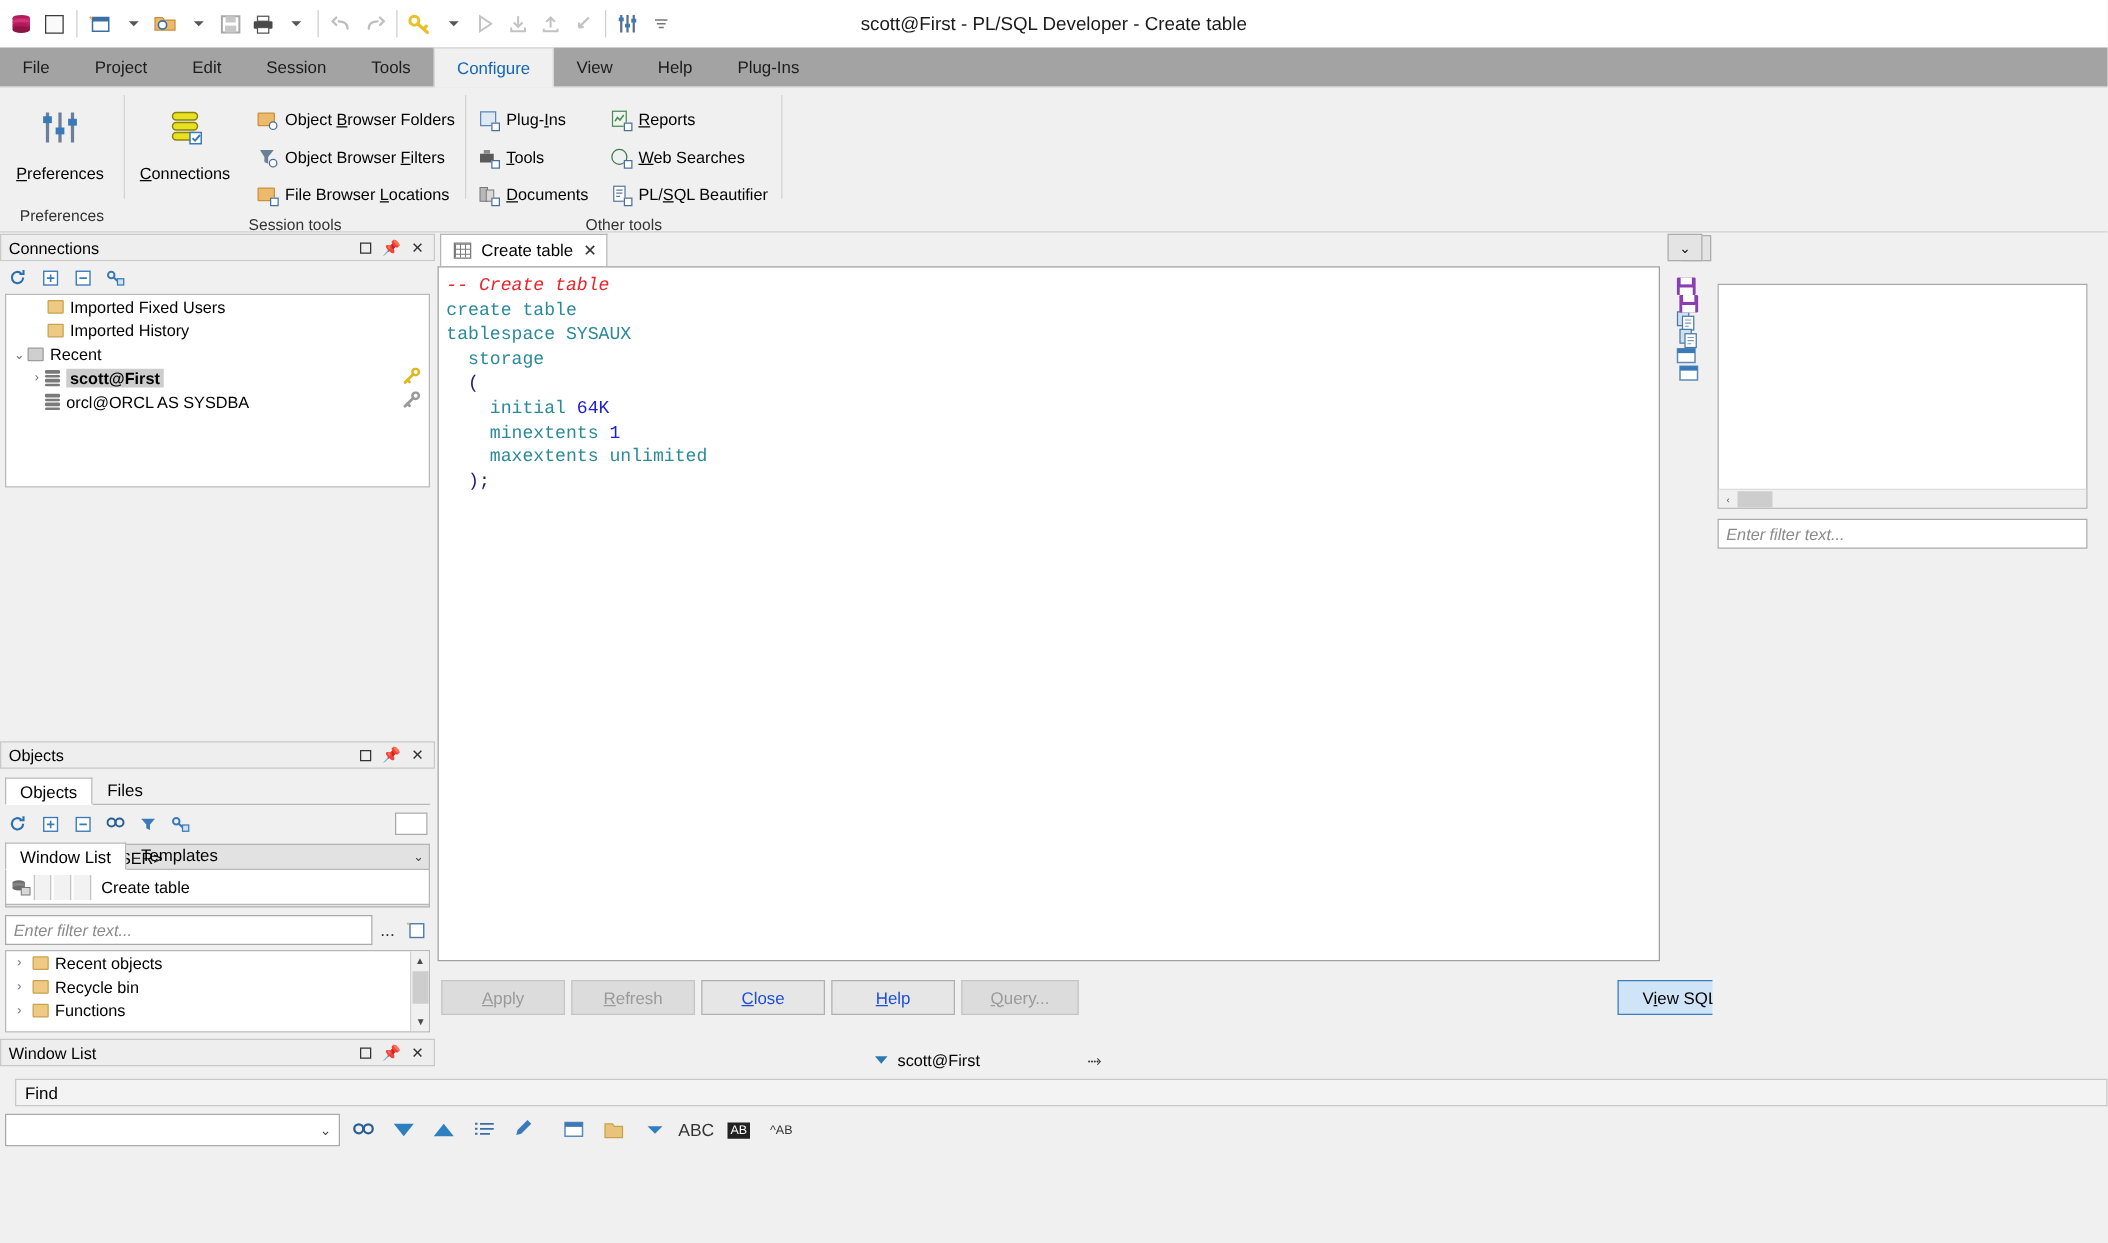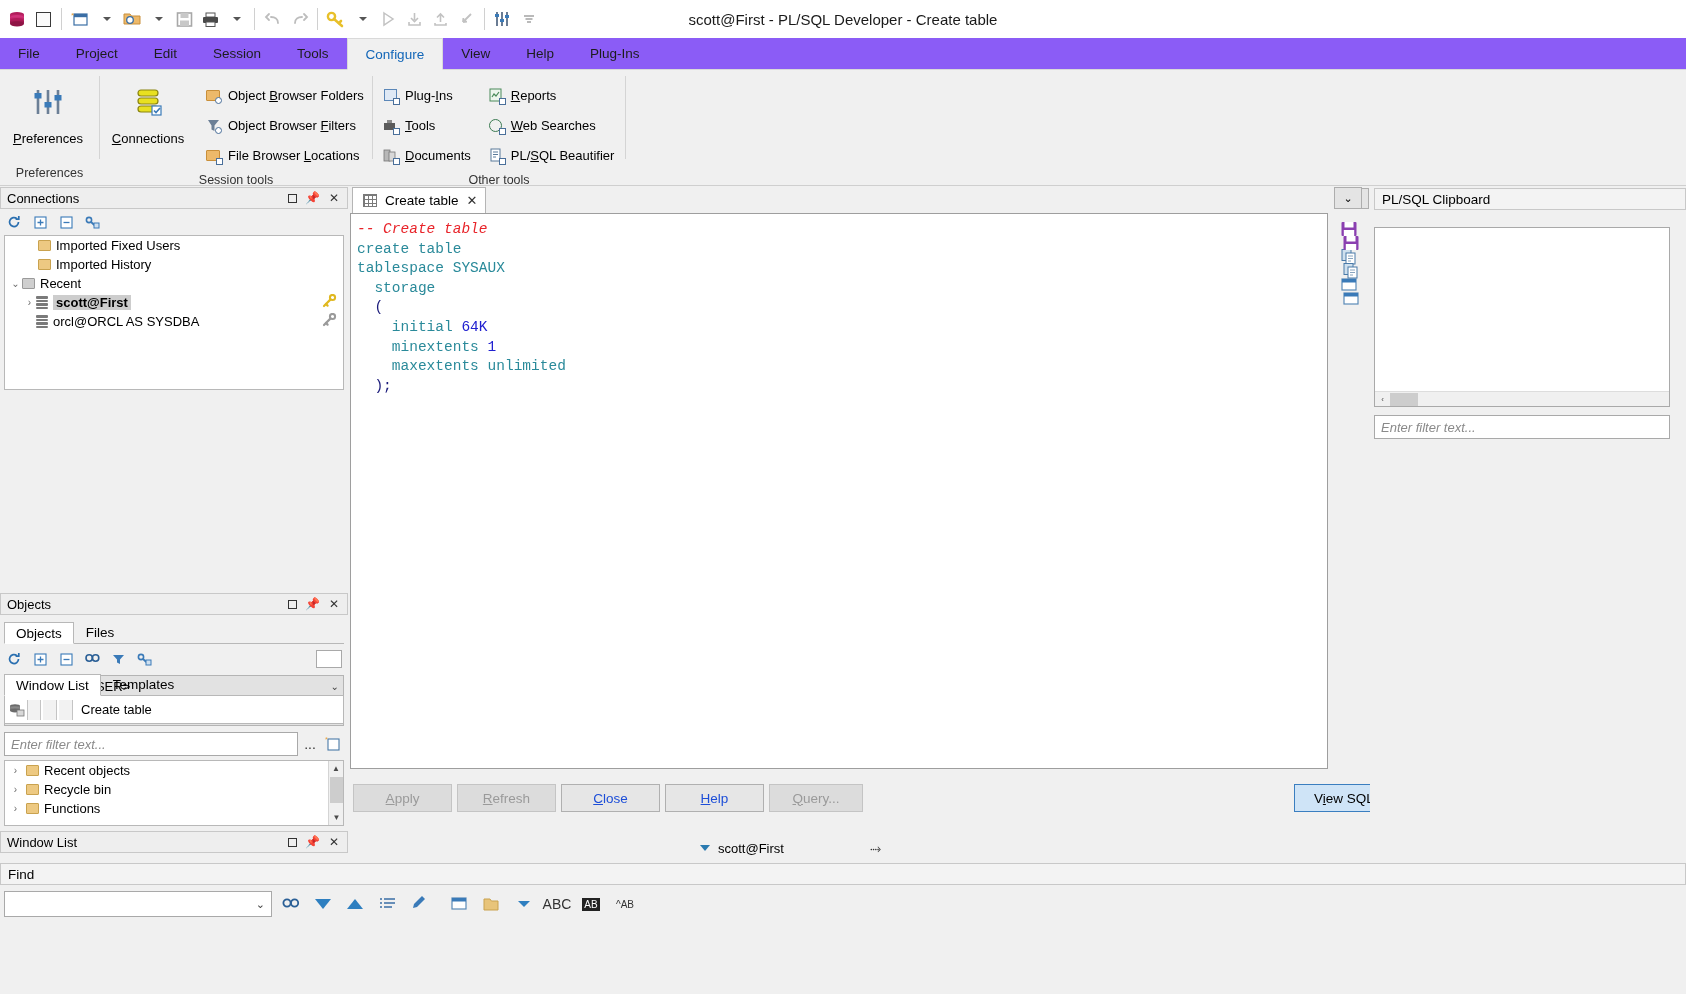--- a/index.html
+++ b/index.html
@@ -29,21 +29,21 @@
   .tbi {
     width:26px; height:30px; display:flex; align-items:center; justify-content:center;
     position:relative;
   }
   .tb-sep { width:1px; height:22px; background:#d0d0d0; margin:0 5px; }
   .caret { width:0;height:0;border-left:4px solid transparent;border-right:4px solid transparent;border-top:4px solid #555; margin-left:1px;}
 
   
   #menubar {
     position:absolute; left:0; top:38px; width:1686px; height:32px;
-    background:#8b5cf6;
+    background:#a3a3a3;
     display:flex; align-items:flex-end;
     border-bottom:1px solid #d9d9d9;
   }
   .menu-tab {
     height:32px; padding:0 18px; display:flex; align-items:center;
     font-size:13.5px; color:#1c1c1c;
   }
   .menu-tab.active {
     background:#f0f0f0; color:#1266b8;
     border-left:1px solid #d9d9d9; border-right:1px solid #d9d9d9; border-top:1px solid #d9d9d9;
@@ -196,21 +196,21 @@
   .hscroll { position:absolute; left:0; bottom:0; width:100%; height:15px; background:#f0f0f0; border-top:1px solid #ddd; display:flex; align-items:center;}
   .hs-arrow { width:15px; display:flex; align-items:center; justify-content:center; font-size:8px; color:#4a4a4a;}
   .hs-thumb { width:28px; height:13px; background:#cdcdcd; }
   .clip-filter {
     position:absolute; left:4px; top:228px; width:296px; height:24px; background:#fff;
     border:1px solid #a9a9a9; display:flex; align-items:center; padding:0 6px;
     font-size:13px; color:#8a8a8a; font-style:italic;
   }
 
   
-  #findbar { position:absolute; left:0; top:863px; width:1686px; height:131px; background:#f0f0f0; }
+  #findbar { position:absolute; left:0; top:863px; width:1686px; height:131px; background:#f0f0f0;padding-left:12px; }
   #find-title { height:22px; border:1px solid #c8c8c8; background:#f3f3f3; display:flex; align-items:center; padding-left:7px; font-size:13.5px;}
   #find-row { position:absolute; left:4px; top:28px; display:flex; align-items:center; gap:0; }
   #find-input {
     width:268px; height:26px; background:#fff; border:1px solid #a9a9a9;
     display:flex; align-items:center; justify-content:flex-end; padding-right:6px;
   }
   .find-ico { width:26px; height:26px; display:flex; align-items:center; justify-content:center; margin-left:6px;}
   .tri-down { width:0;height:0;border-left:8px solid transparent;border-right:8px solid transparent;border-top:10px solid #2e7fc0;}
   .tri-up { width:0;height:0;border-left:8px solid transparent;border-right:8px solid transparent;border-bottom:10px solid #2e7fc0;}
 
@@ -770,23 +770,20 @@
 
     <div id="statusrow">
       <span style="width:340px;"></span>
       <span class="st-caret"></span>
       <span>scott@First</span>
       <span class="pin-ico" style="margin-left:78px;">⤑</span>
     </div>
   </div>
 
   <div id="right-dock">
-    <div class="clip-header" style="position:absolute;left:4px;top:1px;width:312px;">
-      <span>PL/SQL Clipboard</span>
-    </div>
     <div class="clip-tools">
       <div class="side-ico">
         <svg width="18" height="18" viewBox="0 0 18 18">
             <rect x="1.5" y="2" width="15" height="14" rx="1" fill="#8a3fb0"></rect>
             <rect x="4.5" y="2" width="9" height="5.5" fill="#fff"></rect>
             <rect x="3.8" y="10" width="10.4" height="6" fill="#fff"></rect>
           </svg>
       </div>
       <div class="side-ico">
         <svg width="18" height="18" viewBox="0 0 18 18">

